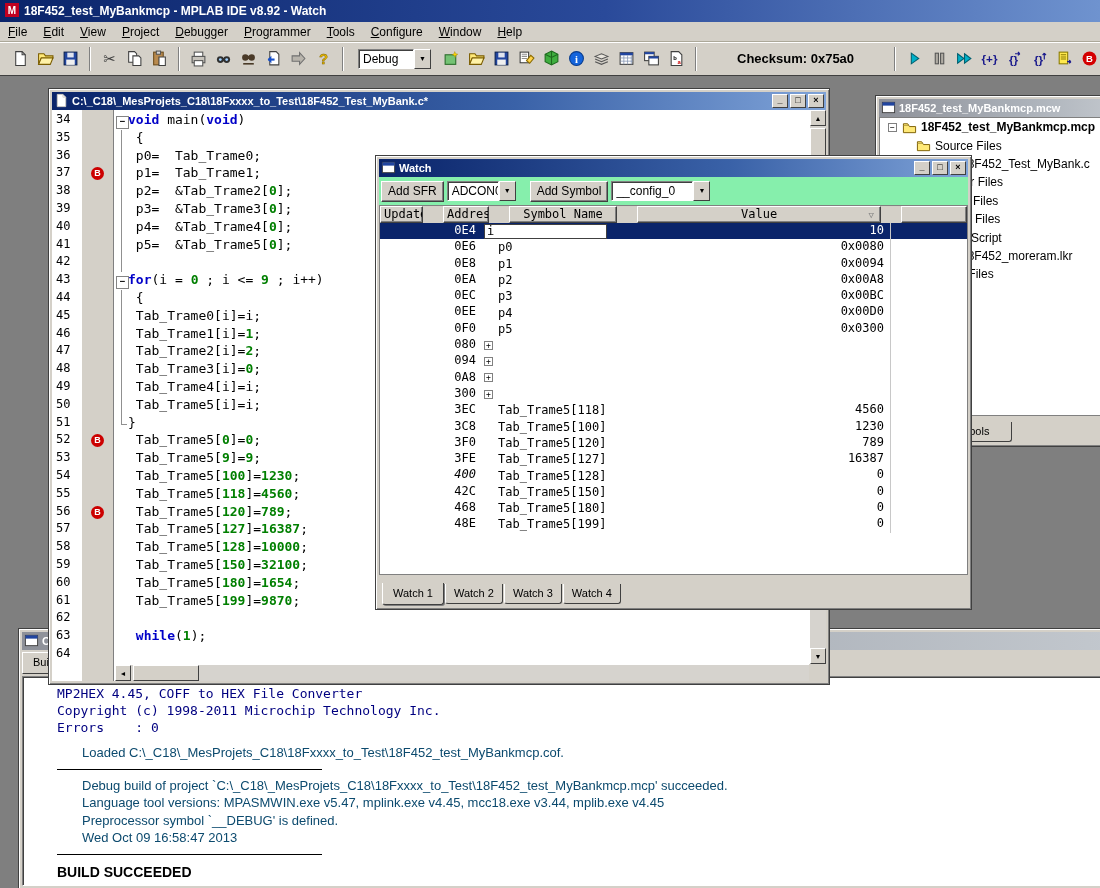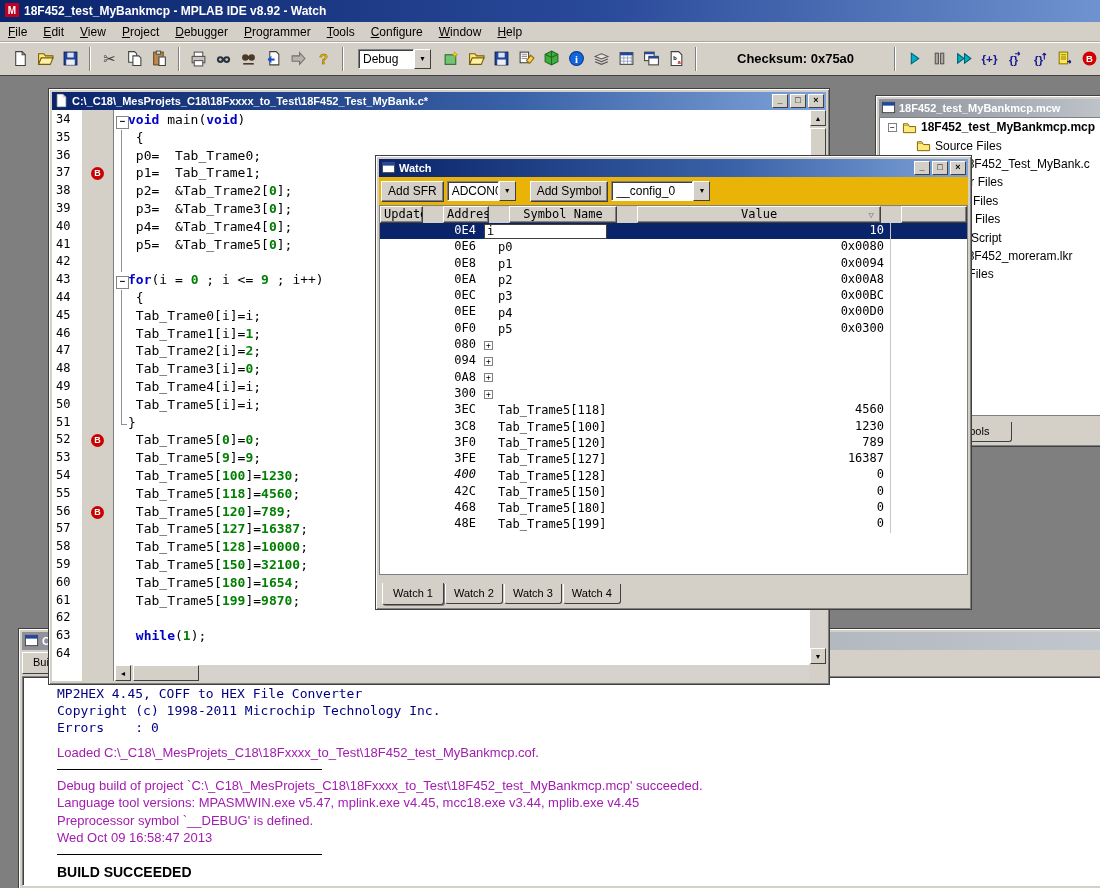--- a/index.html
+++ b/index.html
@@ -60,21 +60,21 @@
   .n { color:#007f00; font-weight:bold; }
   .vscroll { position:absolute; right:0; top:0; bottom:17px; width:17px; background:#d6d3ce; border-left:1px solid #fff; }
   .hscroll { position:absolute; left:63px; right:17px; bottom:0; height:17px; background:#d6d3ce; border-top:1px solid #fff; }
   .sbtn { position:absolute; width:16px; height:16px; background:#d4d0c8; border:1px solid; border-color:#fff #404040 #404040 #fff;
     font-size:7px; line-height:15px; text-align:center; color:#000; }
   .sthumb { position:absolute; background:#d4d0c8; border:1px solid; border-color:#fff #404040 #404040 #fff; }
   .scorner { position:absolute; right:0; bottom:0; width:17px; height:17px; background:#d4d0c8; }
 
   
   #watch-window { left:375px; top:155px; width:597px; height:455px; z-index:40; }
-  #watch-toolbar { position:absolute; left:3px; right:3px; top:21px; height:28px; background:#eab308;
+  #watch-toolbar { position:absolute; left:3px; right:3px; top:21px; height:28px; background:#86efac;
     display:flex; align-items:center; padding-left:2px; }
   .wbutton { height:21px; background:#d4d0c8; border:1px solid; border-color:#fff #404040 #404040 #fff;
     box-shadow:inset -1px -1px 0 #808080; font:12px "Liberation Sans",sans-serif; padding:2px 6px; white-space:nowrap; }
   #watch-table { position:absolute; left:3px; right:3px; top:49px; bottom:34px; background:#fff;
     border:1px solid #808080; overflow:hidden; }
   .whead { display:flex; height:17px; background:#d4d0c8; font:12px "DejaVu Sans Mono",monospace;gap:20px; }
   .whcell { border:1px solid; border-color:#fff #404040 #404040 #fff; box-shadow:inset -1px -1px 0 #808080;
     padding:0 3px; line-height:15px; white-space:nowrap; overflow:hidden; position:relative; }
   .sort-glyph { position:absolute; right:6px; top:3px; font-size:9px; color:#808080; line-height:10px; }
   .wrow { display:flex; height:16.3px; line-height:16.3px; font:12px "DejaVu Sans Mono",monospace; color:#000; }
@@ -106,21 +106,21 @@
     font:8px/8px "DejaVu Sans Mono",monospace; text-align:center; margin-right:5px; flex:0 0 auto; }
 
   
   #output-window { left:18px; top:628px; width:1092px; height:262px; z-index:20; }
   #output-tabs-row { position:absolute; left:3px; top:23px; height:22px; display:flex; font-size:11px; }
   .otab { background:#d4d0c8; border:1px solid; border-color:#fff #404040 #404040 #fff; padding:3px 10px; margin-right:2px; }
   #output-client { position:absolute; left:3px; right:3px; top:47px; bottom:3px; background:#fff;
     border:1px solid; border-color:#808080 #fff #fff #808080; box-shadow:inset 1px 1px 0 #404040;
     padding:8px 8px 0 34px; overflow:hidden; }
   .out-mono { font:13px "DejaVu Sans Mono",monospace; color:#000080; line-height:17px; white-space:pre; }
-  .out-sans { font:13px "Liberation Sans",sans-serif; color:#a21caf; line-height:17.5px; white-space:pre; }
+  .out-sans { font:13px "Liberation Sans",sans-serif; color:#0c4a6e; line-height:17.5px; white-space:pre;margin-left:25px; }
   .out-rule { border-top:1px solid #000; width:265px; margin:7px 0; }
   .out-gap { height:8px; }
   .out-bold { font:bold 14px "Liberation Sans",sans-serif; color:#000; margin-top:9px; }
 </style>
 </head>
 <body>
 
 <div class="main-titlebar">
   <span id="app-icon"><svg width="16" height="16" viewBox="0 0 16 16">
         <rect x="1" y="1" width="14" height="14" fill="#c00020"></rect>

